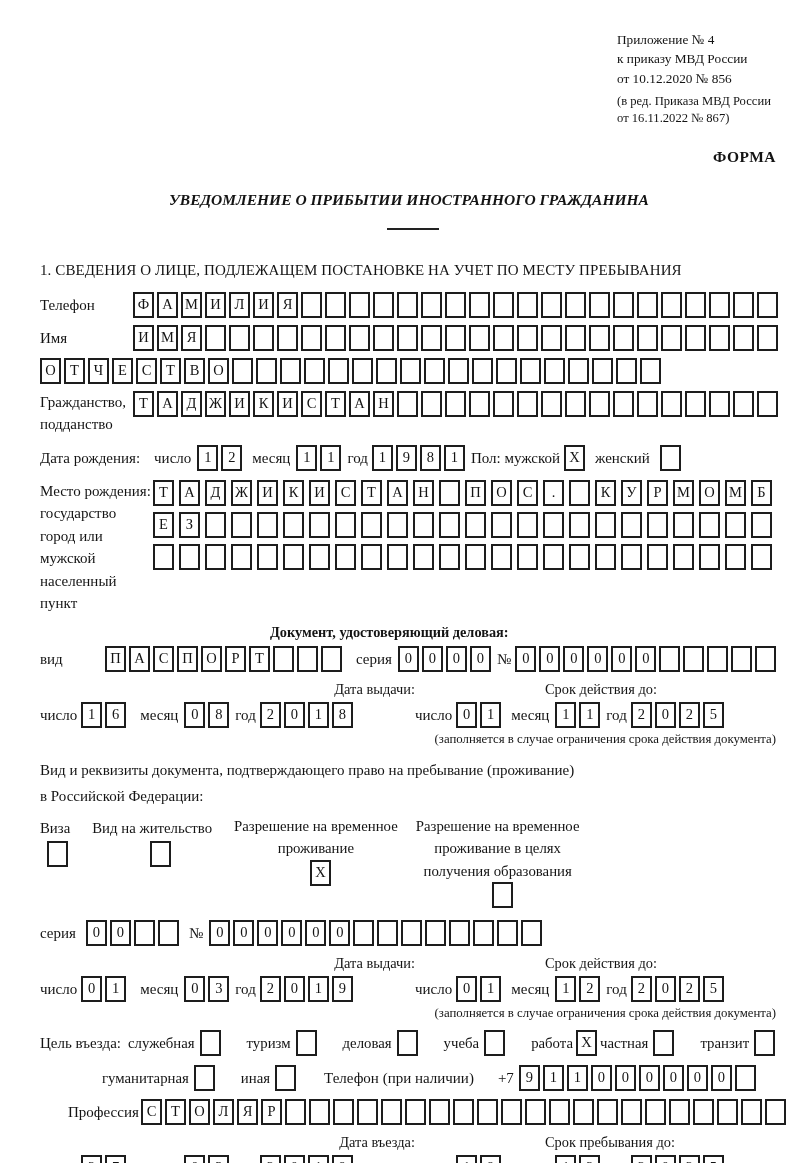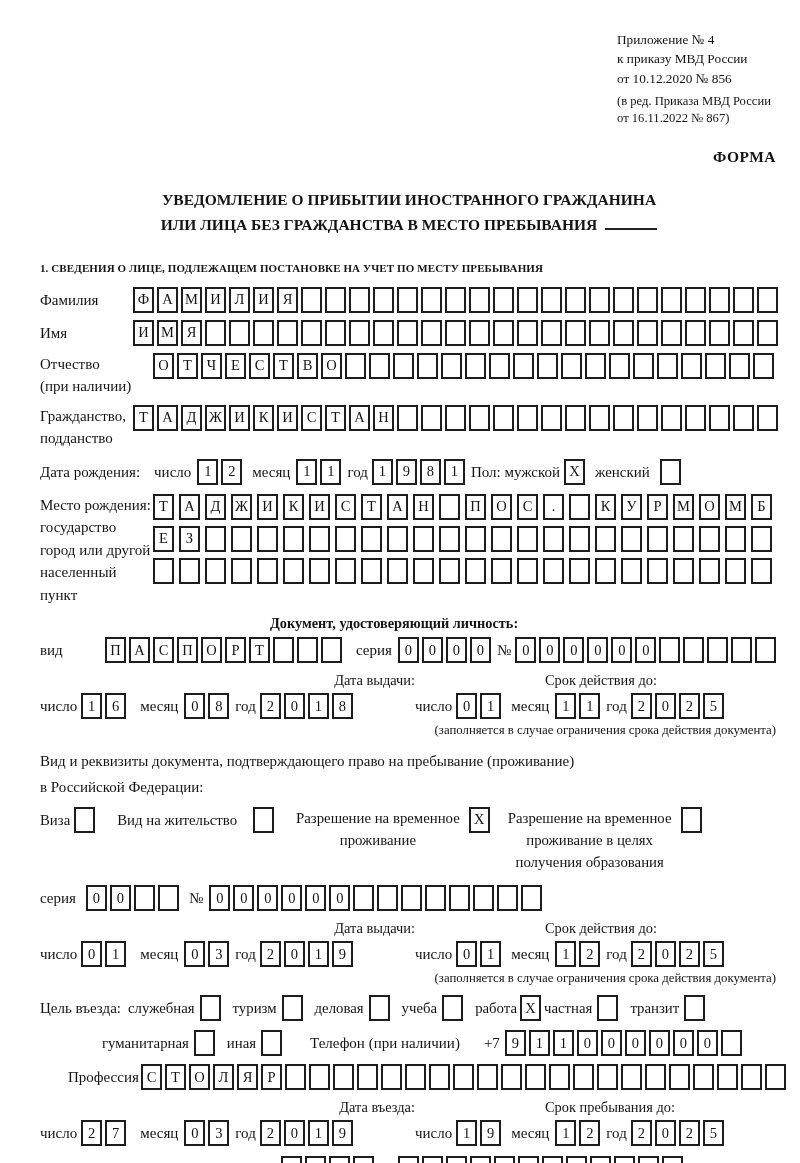--- a/index.html
+++ b/index.html
@@ -7,23 +7,23 @@
        font-family:"Liberation Serif","DejaVu Serif",serif;}
   .page{padding:30px 22px 0 40px;position:relative;}
   .pre{white-space:pre-line;}
 
   
   .appendix{margin-left:577px;width:200px;font-size:13.3px;line-height:1.45;}
   .edition{margin-left:577px;width:200px;font-size:12.6px;line-height:1.4;margin-top:5px;}
   .form-label{text-align:right;font-weight:bold;font-size:15.5px;margin-top:20px;padding-right:2px;letter-spacing:.5px;}
 
   
-  .title{margin-top:22px;text-align:center;font-weight:bold;font-size:15.5px;line-height:1.6;}
+  .title{margin-top:22px;text-align:center;font-weight:bold;font-size:15.5px;line-height:1.6;font-style:italic;}
   .title-underline{display:inline-block;width:52px;border-bottom:2px solid #222;height:13px;margin-left:8px;}
-  .sec-heading{margin-top:24px;font-weight:bold;font-size:11px;letter-spacing:.1px;}
+  .sec-heading{margin-top:24px;font-weight:normal;font-size:15px;letter-spacing:.1px;}
 
   
   .f-row{display:flex;align-items:flex-start;margin-top:7px;}
   .f-label{font-size:15px;flex:0 0 auto;line-height:1.5;}
   .w93{width:93px;} .w113{width:113px;} .w73{width:73px;margin-left:28px;} .w65{width:65px;}
   .lh26{line-height:26px;}
 
   
   .cells{display:flex;gap:3px;flex:0 0 auto;}
   .cells.g5{gap:5px;}
@@ -41,51 +41,51 @@
   .dates-row{display:flex;margin-top:9px;align-items:flex-start;}
   .dcol-l{width:375px;flex:0 0 auto;text-align:right;}
   .dcol-r{flex:1;}
   .subhead{font-size:14.4px;margin-bottom:4px;}
   .sh-l{margin-left:175px;} .sh-r{margin-left:130px;}
   .dategroup{display:flex;align-items:center;}
   .note{font-size:12.8px;margin-top:4px;margin-left:auto;width:fit-content;padding-right:2px;}
 
   .intro{font-size:15px;line-height:1.75;margin-top:10px;}
   .opt-row{display:flex;align-items:flex-start;margin-top:6px;}
-  .opt{display:flex;align-items:flex-start;}
+  .opt{display:flex;align-items:center;flex-direction:column;}
   .opt-label{font-size:14.8px;}
   .opt-center{text-align:center;line-height:1.5;}
   .opt .cells{margin-left:9px;}
 
   .purpose-row{display:flex;align-items:flex-end;margin-top:9px;flex-wrap:nowrap;}
-  .purpose-row .opt-label{line-height:26px;margin-left:12px;}
+  .purpose-row .opt-label{line-height:26px;margin-left:26px;}
   .purpose-row .opt-label.first{margin-left:7px;}
   .purpose-row .cells{margin-left:5px;}
 </style>
 </head>
 <body>
 
 <div class="page">
 
   <div class="appendix pre">Приложение № 4
 к приказу МВД России
 от 10.12.2020 № 856</div>
   <div class="edition pre">(в ред. Приказа МВД России
 от 16.11.2022 № 867)</div>
   <div class="form-label">ФОРМА</div>
 
   <div class="title">
     <div>УВЕДОМЛЕНИЕ О ПРИБЫТИИ ИНОСТРАННОГО ГРАЖДАНИНА</div>
-    <div><span>ИЛИ ЛИЦА БЕЗ ГРАЖДАНСТВА В МЕСТО ПРЕБЫВАНИЯ</span><span class="title-underline"></span></div>
+    <div><span class="title-underline"></span></div>
   </div>
 
   <div class="sec-heading">1. СВЕДЕНИЯ О ЛИЦЕ, ПОДЛЕЖАЩЕМ ПОСТАНОВКЕ НА УЧЕТ ПО МЕСТУ ПРЕБЫВАНИЯ</div>
 
   <div class="f-row" style="margin-top:13px;">
-    <div class="f-label w93 lh26">Фамилия</div>
+    <div class="f-label w93 lh26">Телефон</div>
     <div class="cells">
         <div class="cell">Ф</div>
         <div class="cell">А</div>
         <div class="cell">М</div>
         <div class="cell">И</div>
         <div class="cell">Л</div>
         <div class="cell">И</div>
         <div class="cell">Я</div>
         <div class="cell"></div>
         <div class="cell"></div>
@@ -137,22 +137,20 @@
         <div class="cell"></div>
         <div class="cell"></div>
         <div class="cell"></div>
         <div class="cell"></div>
         <div class="cell"></div>
         <div class="cell"></div>
       </div>
   </div>
 
   <div class="f-row">
-    <div class="f-label w113 pre">Отчество
-(при наличии)</div>
     <div class="cells">
         <div class="cell">О</div>
         <div class="cell">Т</div>
         <div class="cell">Ч</div>
         <div class="cell">Е</div>
         <div class="cell">С</div>
         <div class="cell">Т</div>
         <div class="cell">В</div>
         <div class="cell">О</div>
         <div class="cell"></div>
@@ -235,21 +233,21 @@
       </span>
     <span class="lbl ml10">женский</span>
     <span class="cells ml10">
         <div class="cell"></div>
       </span>
   </div>
 
   <div class="f-row" style="margin-top:9px;">
     <div class="f-label w113 pre">Место рождения:
 государство
-город или другой
+город или мужской
 населенный пункт</div>
     <div class="stack">
       <div class="cells g5">
           <div class="cell">Т</div>
           <div class="cell">А</div>
           <div class="cell">Д</div>
           <div class="cell">Ж</div>
           <div class="cell">И</div>
           <div class="cell">К</div>
           <div class="cell">И</div>
@@ -319,21 +317,21 @@
           <div class="cell"></div>
           <div class="cell"></div>
           <div class="cell"></div>
           <div class="cell"></div>
           <div class="cell"></div>
           <div class="cell"></div>
         </div>
     </div>
   </div>
 
-  <div class="doc-header">Документ, удостоверяющий личность:</div>
+  <div class="doc-header">Документ, удостоверяющий деловая:</div>
 
   <div class="f-row" style="align-items:center;margin-top:5px;">
     <span class="lbl w65">вид</span>
     <span class="cells">
         <div class="cell">П</div>
         <div class="cell">А</div>
         <div class="cell">С</div>
         <div class="cell">П</div>
         <div class="cell">О</div>
         <div class="cell">Р</div>

